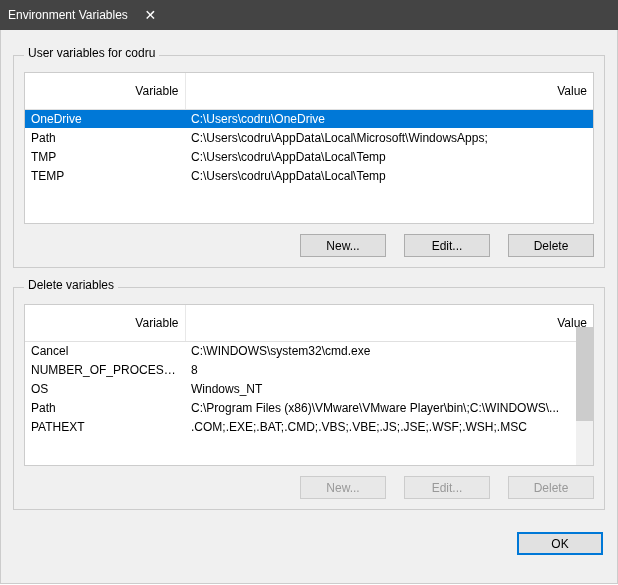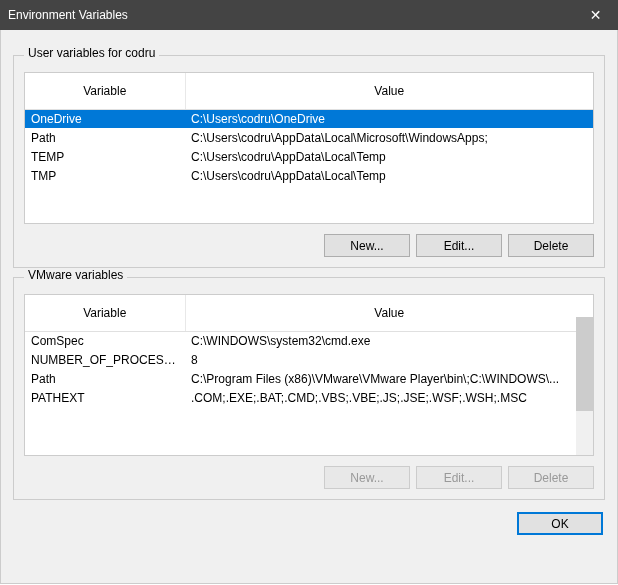--- a/index.html
+++ b/index.html
@@ -1,68 +1,68 @@
 <!DOCTYPE html>
 <html><head>
   <meta charset="utf-8">
   <style>
     * { box-sizing: border-box; margin: 0; padding: 0; }
     html, body { width: 618px; height: 585px; font-family: "Segoe UI", Tahoma, sans-serif; font-size: 12px; background: #fff; }
     .titlebar {
       height: 30px; background: #444; color: #fff; display: flex; align-items: center; padding-left: 8px;
-      justify-content: space-between;
+      justify-content: flex-start;
     }
     .titlebar .title { font-size: 12px; }
     .titlebar .close {
       width: 45px; height: 30px; display: flex; align-items: center; justify-content: center;
       color: #fff; font-size: 14px;
     }
     .content {
       background: #f0f0f0; height: calc(585px - 30px - 1px); padding: 12px;
       border: 1px solid #ccc; border-top: none;
       display: flex; flex-direction: column;
     }
     fieldset {
-      border: 1px solid #ccc; border-radius: 0; padding: 10px; margin-bottom: 2px;
+      border: 1px solid #ccc; border-radius: 0; padding: 10px; margin-bottom: 12px;
       position: relative;
     }
     fieldset legend {
       font-size: 12px; padding: 0 4px; color: #000; position: relative; top: -2px;
     }
     .table-wrap {
       background: #fff; border: 1px solid #ccc; height: 152px; overflow: hidden;
       position: relative;
     }
     .table-wrap.system { height: 162px; }
     .table {
       width: 100%; border-collapse: collapse; table-layout: fixed;
     }
     .table th {
-      text-align: center; font-weight: 400; font-size: 12px; background: #fff;
+      text-align: right; font-weight: 400; font-size: 12px; background: #fff;
       border-bottom: 1px solid #e0e0e0; border-right: 1px solid #e8e8e8;
       padding: 3px 6px; height: 36px;
       position: sticky; top: 0;
     }
     .table th.last { border-right: none; }
     .table td {
       padding: 2px 6px; font-size: 12px; white-space: nowrap; overflow: hidden; text-overflow: ellipsis;
       height: 19px;
     }
     .table tr.selected td { background: #0078d7; color: #fff; }
     .col-var { width: 160px; }
     .scrollbar {
       position: absolute; right: 0; top: 22px; bottom: 0; width: 17px;
       background: #f0f0f0;
     }
     .scrollbar .thumb {
       position: absolute; left: 0; right: 0; top: 0; height: 68%;
       background: #ccc;
     }
     .button-row {
-      display: flex; justify-content: flex-end; gap: 6px; margin-top: 10px;
+      display: flex; justify-content: flex-end; gap: 18px; margin-top: 10px;
     }
     .btn {
       min-width: 86px; height: 23px; background: #e1e1e1; border: 1px solid #adadad;
       font-size: 12px; color: #000; display: flex; align-items: center; justify-content: center;
       padding: 0 8px;
     }
     .btn.disabled { color: #999; border-color: #ccc; background: #e8e8e8; }
     .btn.primary { border: 2px solid #0078d7; background: #e1e1e1; }
     .footer-row {
       display: flex; justify-content: flex-end; gap: 6px; margin-top: 10px; padding: 0 2px;
@@ -98,59 +98,63 @@
         <tbody id="user-tbody">
             <tr class="selected">
               <td>OneDrive</td>
               <td>C:\Users\codru\OneDrive</td>
             </tr>
             <tr>
               <td>Path</td>
               <td>C:\Users\codru\AppData\Local\Microsoft\WindowsApps;</td>
             </tr>
             <tr>
-              <td>TEMP</td>
+              <td>TMP</td>
               <td>C:\Users\codru\AppData\Local\Temp</td>
             </tr>
             <tr>
-              <td>TMP</td>
+              <td>TEMP</td>
               <td>C:\Users\codru\AppData\Local\Temp</td>
             </tr>
           </tbody>
       </table>
     </div>
     <div class="button-row">
       <div class="btn">New...</div>
       <div class="btn">Edit...</div>
       <div class="btn">Delete</div>
     </div>
   </fieldset>
 
   <fieldset>
-    <legend>VMware variables</legend>
+    <legend>Delete variables</legend>
     <div class="table-wrap system">
       <table class="table">
         <colgroup>
             <col class="col-var">
             <col>
           </colgroup>
         <thead>
           <tr>
             <th>Variable</th>
             <th class="last">Value</th>
           </tr>
         </thead>
         <tbody id="system-tbody">
             <tr>
-              <td>ComSpec</td>
+              <td>Cancel</td>
               <td>C:\WINDOWS\system32\cmd.exe</td>
             </tr>
             <tr>
               <td>NUMBER_OF_PROCESSORS</td>
               <td>8</td>
+            </tr>
+            <tr>
+              <td>OS</td>
+              <td>Windows_NT</td>
             </tr>
             <tr>
               <td>Path</td>
               <td>C:\Program Files (x86)\VMware\VMware Player\bin\;C:\WINDOWS\...</td>
             </tr>
             <tr>
               <td>PATHEXT</td>
               <td>.COM;.EXE;.BAT;.CMD;.VBS;.VBE;.JS;.JSE;.WSF;.WSH;.MSC</td>
             </tr>
           </tbody>

